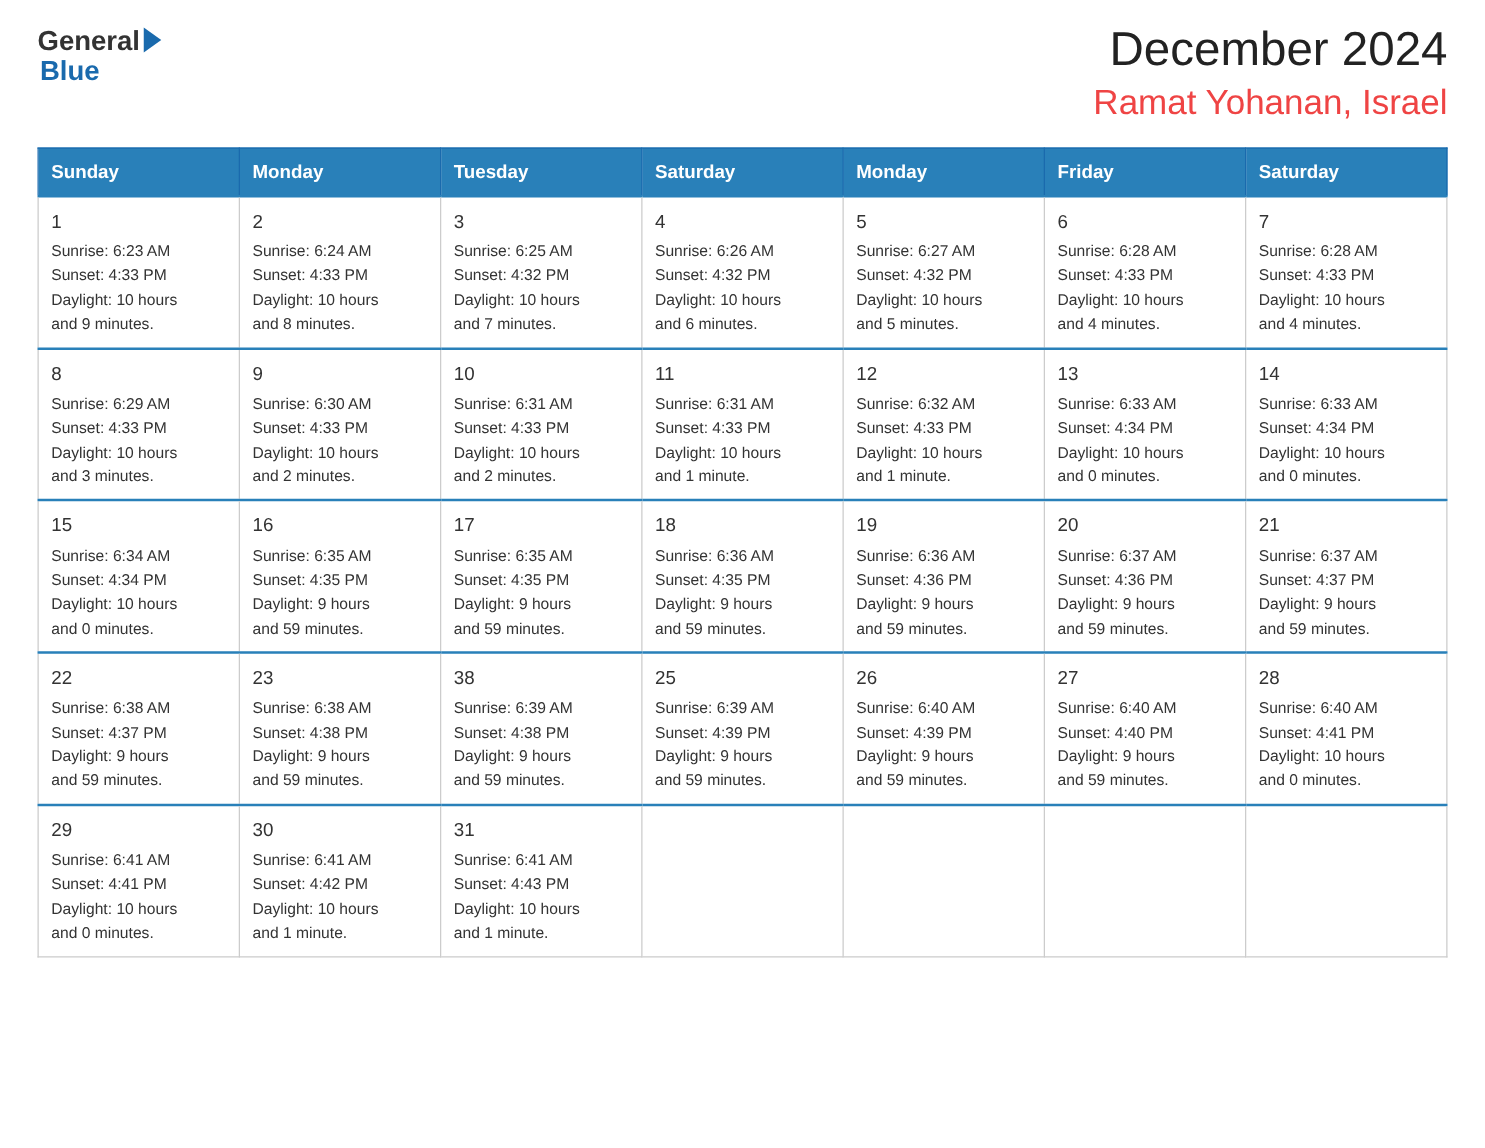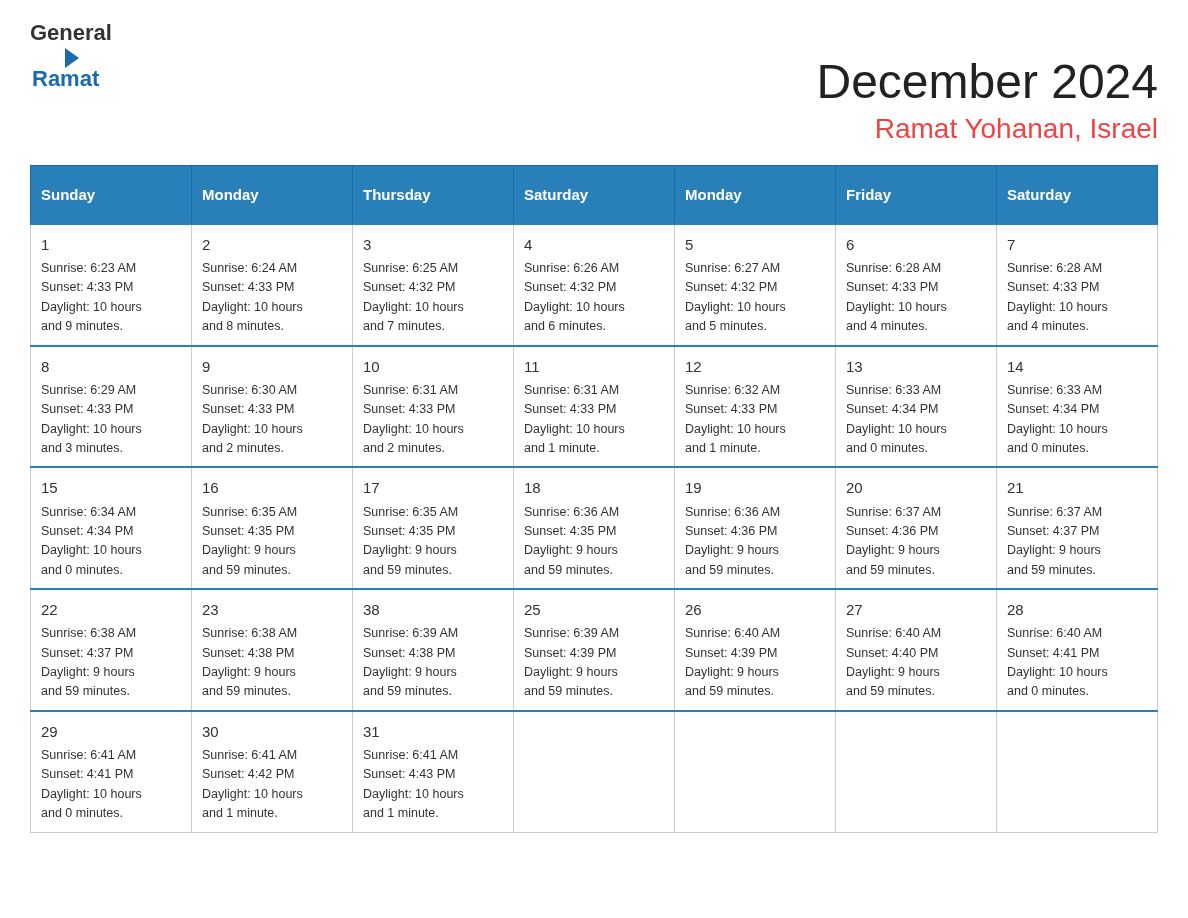--- a/index.html
+++ b/index.html
@@ -16,22 +16,21 @@
       align-items: flex-start;
       margin-bottom: 20px;
     }
     .logo {
       display: flex;
       flex-direction: column;
       align-items: flex-start;
     }
     .logo-top {
       display: flex;
-      align-items: center;
-      flex-direction: column;
+      align-items: flex-start;
     }
     .logo-general {
       font-size: 22px;
       font-weight: bold;
       color: #333;
     }
     .logo-arrow {
       width: 0;
       height: 0;
       border-left: 14px solid #1a6aad;
@@ -44,40 +43,39 @@
       font-size: 22px;
       font-weight: bold;
       color: #1a6aad;
       margin-top: -2px;
       margin-left: 2px;
     }
     .title-section {
       text-align: right;
     }
     .main-title {
-      font-size: 48px;
+      font-size: 38px;
       font-weight: normal;
       color: #222;
       line-height: 1.1;
-      margin-top: 36px;
     }
     .subtitle {
       font-size: 28px;
       color: #ef4444;
       margin-top: 4px;
     }
     .calendar-table {
       width: 100%;
       border-collapse: collapse;
       border: 1px solid #aaa;
     }
     .calendar-table th {
       background-color: #2980b9;
       color: #fff;
-      padding: 20px 10px;
+      padding: 10px 10px;
       text-align: left;
       font-size: 15px;
       font-weight: bold;
       border: 1px solid #1a6aad;
     }
     .calendar-table td {
       vertical-align: top;
       padding: 8px 10px;
       border: 1px solid #ccc;
       font-size: 12.5px;
@@ -106,34 +104,34 @@
   </style>
 </head>
 <body>
 
 <div class="header">
   <div class="logo">
     <div class="logo-top">
       <span class="logo-general">General</span>
       <div class="logo-arrow"></div>
     </div>
-    <span class="logo-blue">Ramat</span>
+    <span class="logo-blue">Blue</span>
   </div>
   <div class="title-section">
     <div class="main-title">December 2024</div>
     <div class="subtitle">Ramat Yohanan, Israel</div>
   </div>
 </div>
 
 <table class="calendar-table">
   <thead>
     <tr>
     <th>Sunday</th>
         <th>Monday</th>
-        <th>Thursday</th>
+        <th>Tuesday</th>
         <th>Saturday</th>
         <th>Monday</th>
         <th>Friday</th>
         <th>Saturday</th>
       </tr>
   </thead>
   <tbody id="calendar-body">
   <tr class="week-row">
         <td>
         <span class="day-number">1</span>

